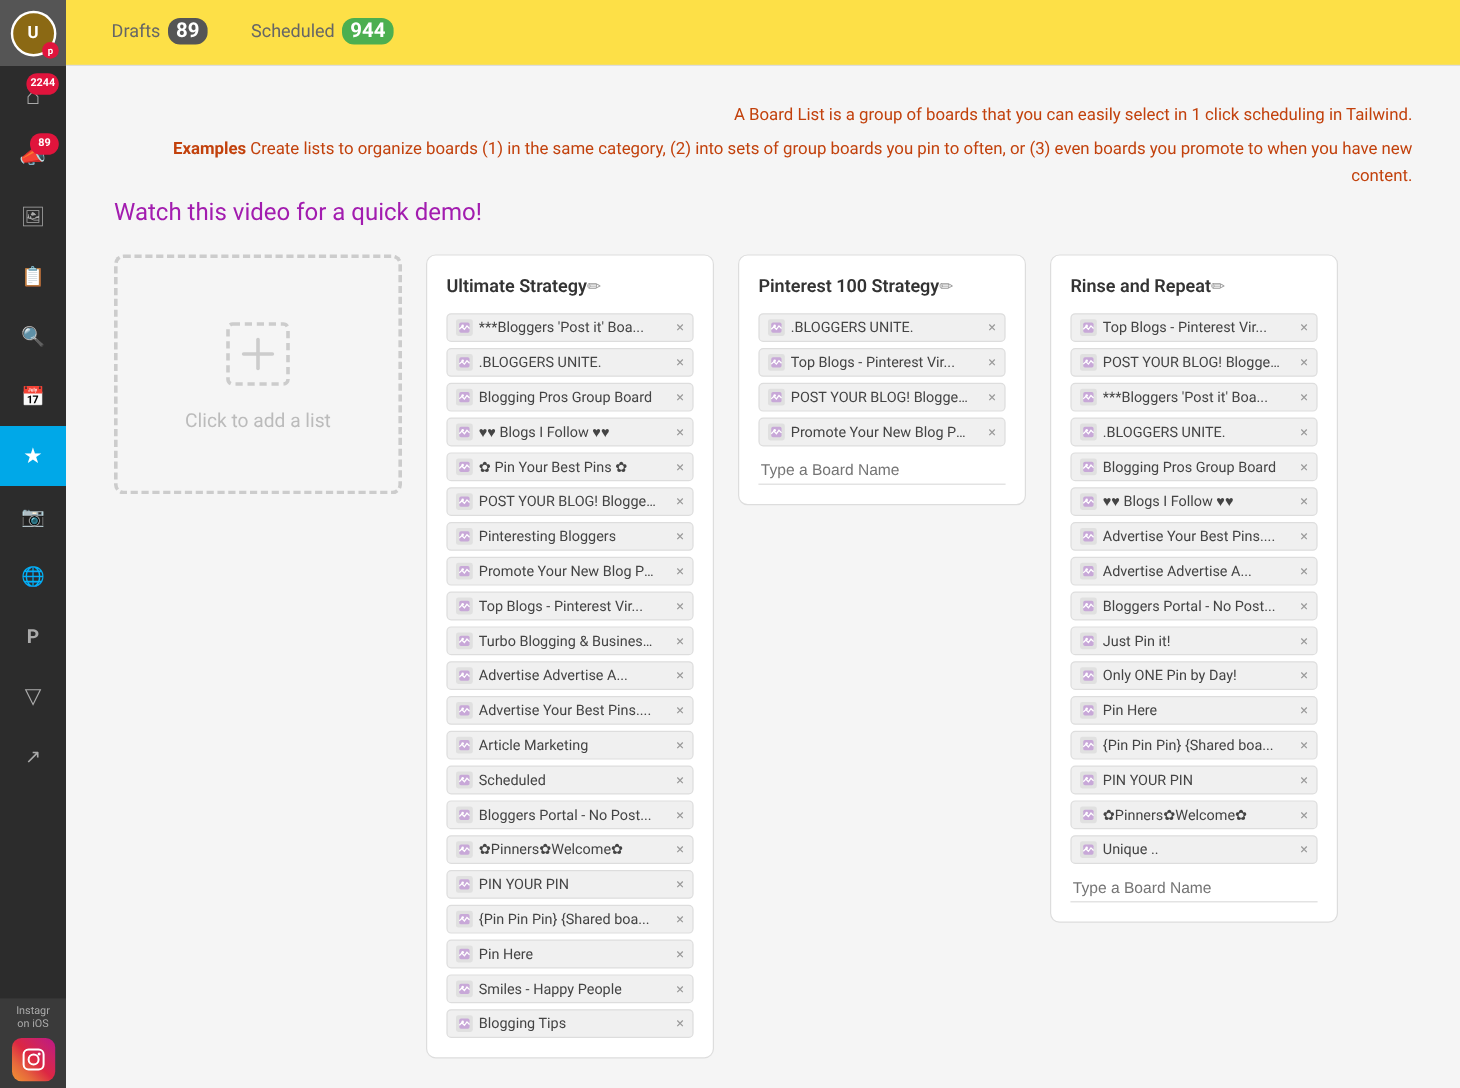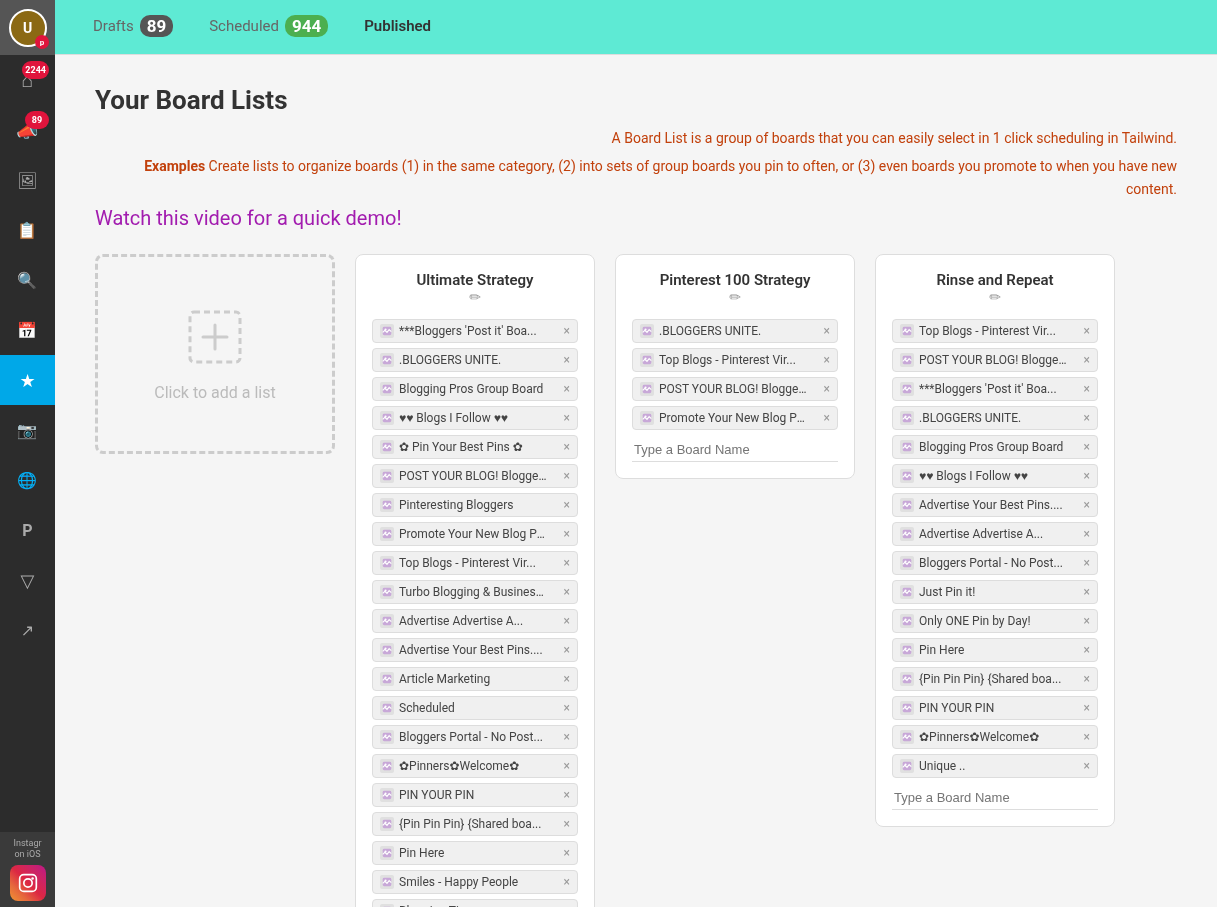--- a/index.html
+++ b/index.html
@@ -112,21 +112,21 @@
     .main-content {
       flex: 1;
       display: flex;
       flex-direction: column;
       background: #f5f5f5;
       overflow: hidden;
     }
 
     
     .top-tabs {
-      background: #5eead4;
+      background: #fde047;
       border-bottom: 1px solid #ddd;
       display: flex;
       align-items: center;
       padding: 6px 20px;
       height: 55px;
       flex-shrink: 0;
     }
     .tab-item {
       display: flex;
       align-items: center;
@@ -218,21 +218,20 @@
       width: 240px;
       flex-shrink: 0;
       padding: 16px;
       display: flex;
       flex-direction: column;
     }
     .board-list-header {
       display: flex;
       align-items: center;
       margin-bottom: 14px;
-      flex-direction: column;
     }
     .board-list-title {
       font-size: 15px;
       font-weight: 600;
       color: #333;
     }
     .edit-icon {
       color: #999;
       cursor: pointer;
       font-size: 14px;
@@ -332,27 +331,23 @@
 
   <div class="top-tabs">
     <div class="tab-item">
       <span>Drafts</span>
       <span class="tab-badge">89</span>
     </div>
     <div class="tab-item">
       <span>Scheduled</span>
       <span class="tab-badge green">944</span>
     </div>
-    <div class="tab-item active">
-      <span>Published</span>
-    </div>
   </div>
 
   <div class="page-content">
-    <h1 class="page-title">Your Board Lists</h1>
 
     <p class="page-description">
       <span>A Board List is a group of boards that you can easily select in 1 click scheduling in Tailwind.</span>
     </p>
     <p class="page-description">
       <span class="examples-label">Examples</span><span> Create lists to organize boards (1) in the same category, (2) into sets of group boards you pin to often, or (3) even boards you promote to when you have new content.</span>
     </p>
     <a href="#" class="page-link">Watch this video for a quick demo!</a>
 
     

